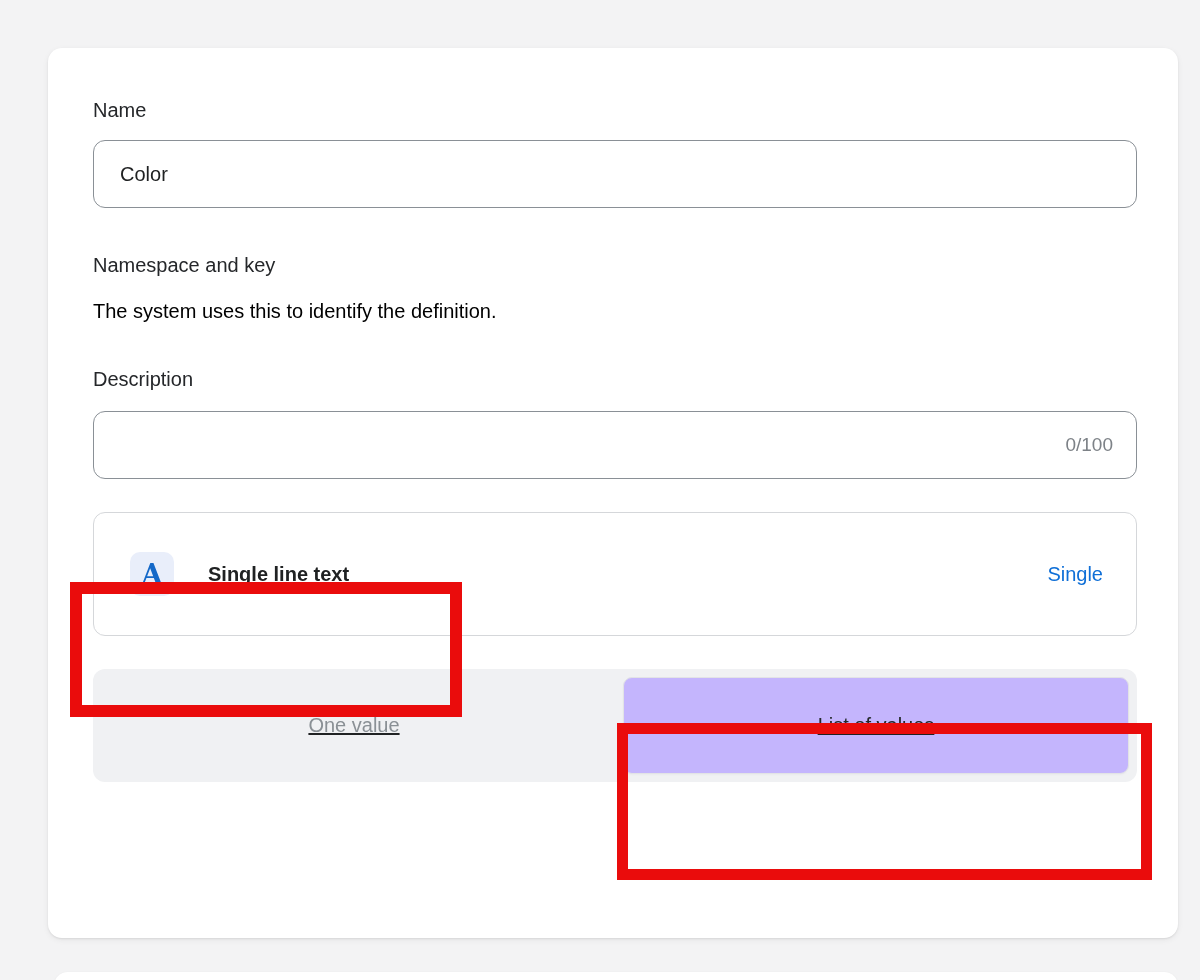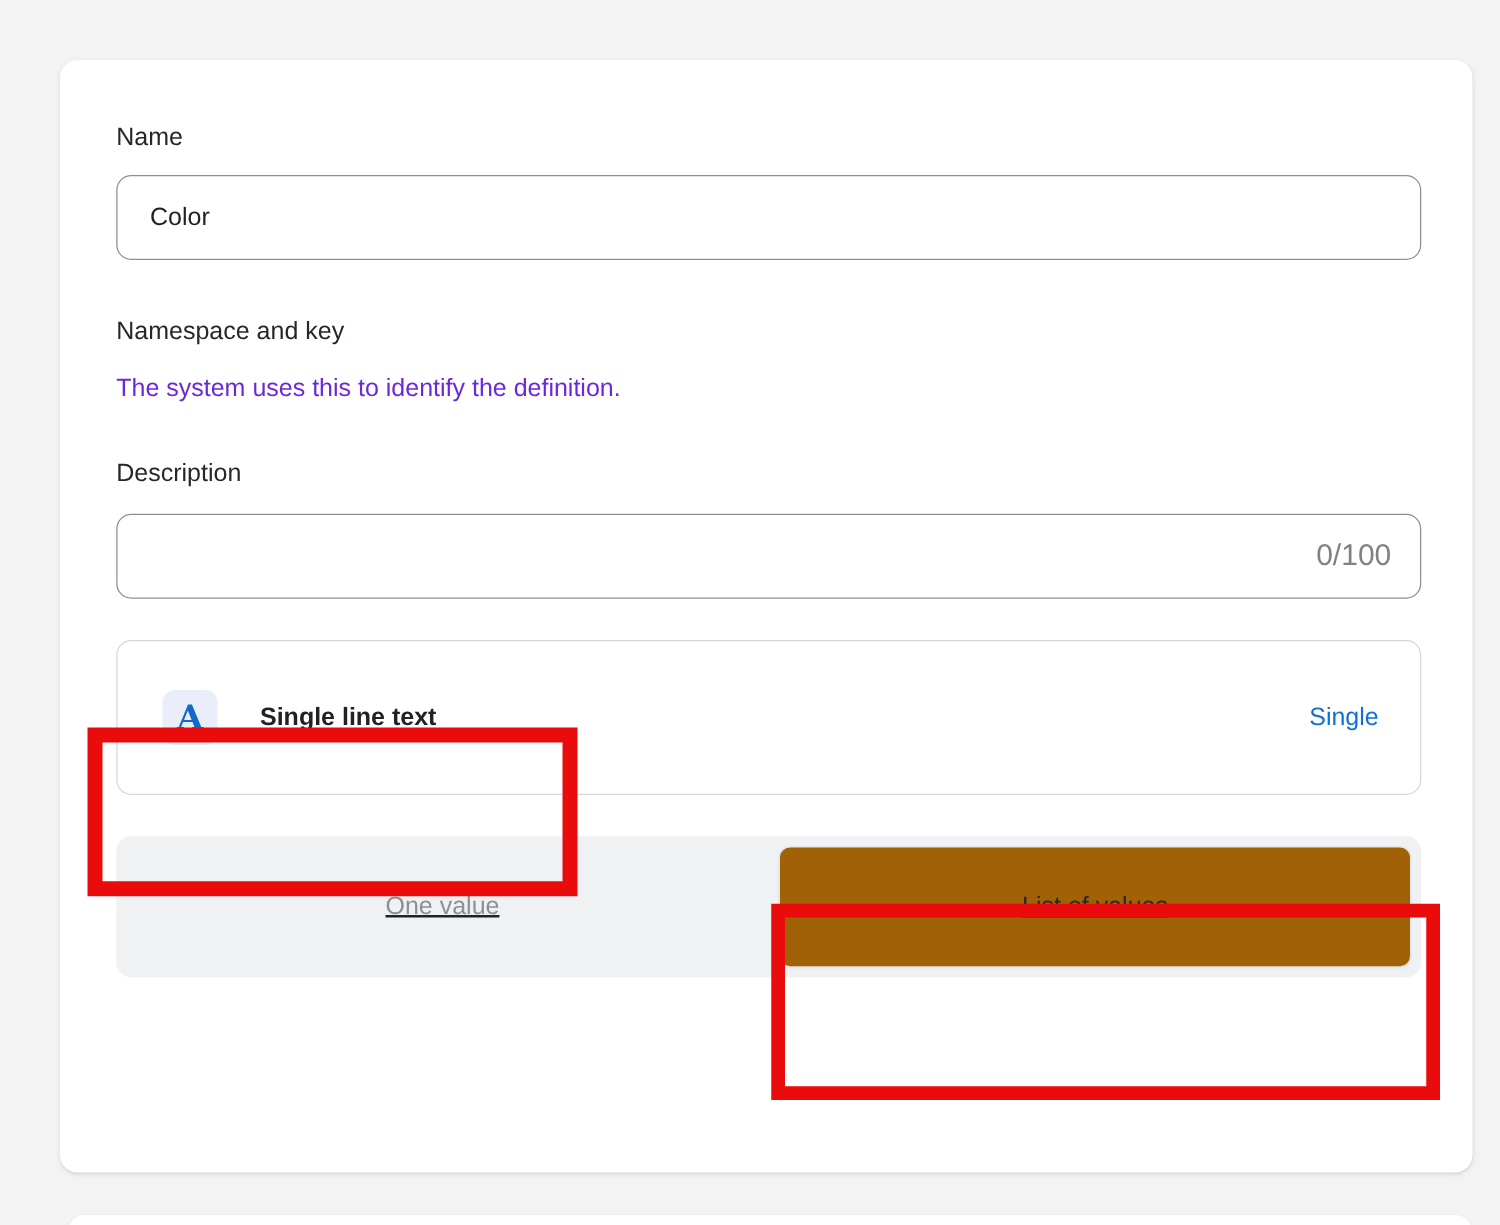--- a/index.html
+++ b/index.html
@@ -57,35 +57,35 @@
     padding: 0 26px;
     outline: none;
   }
   .m-input-1 { margin-top: 18px; }
   .label-namespace { margin-top: 45px; }
   .m-input-2 { margin-top: 14px; }
   .help-text {
     margin-top: 22px;
     font-size: 20px;
     line-height: 24px;
-    color: #6d28d9;
+    color: #000000;
     font-weight: 400;
   }
   .label-description { margin-top: 44px; }
   .desc-wrap {
     position: relative;
     margin-top: 20px;
   }
   .desc-wrap .text-input { padding-right: 120px; }
   .char-counter {
     position: absolute;
     right: 24px;
     top: 50%;
     transform: translateY(-50%);
-    font-size: 24px;
+    font-size: 19px;
     color: #7d8287;
     pointer-events: none;
   }
   .type-card {
     margin-top: 33px;
     height: 124px;
     border: 1.5px solid #d5d7da;
     border-radius: 12px;
     background: #ffffff;
     display: flex;
@@ -146,21 +146,21 @@
     height: 100%;
     display: flex;
     align-items: center;
     justify-content: center;
     border-radius: 9px;
     font-size: 20px;
     font-weight: 500;
     color: #8a9095;
   }
   .segment.selected .segment-inner {
-    background: #a16207;
+    background: #c4b5fd;
     border: 1px solid #e2e3e6;
     color: #24282b;
     box-shadow: 0 1px 2px rgba(0,0,0,0.03);
   }
   .annotation-box {
     position: absolute;
     background: transparent;
     pointer-events: none;
     z-index: 50;
   }

